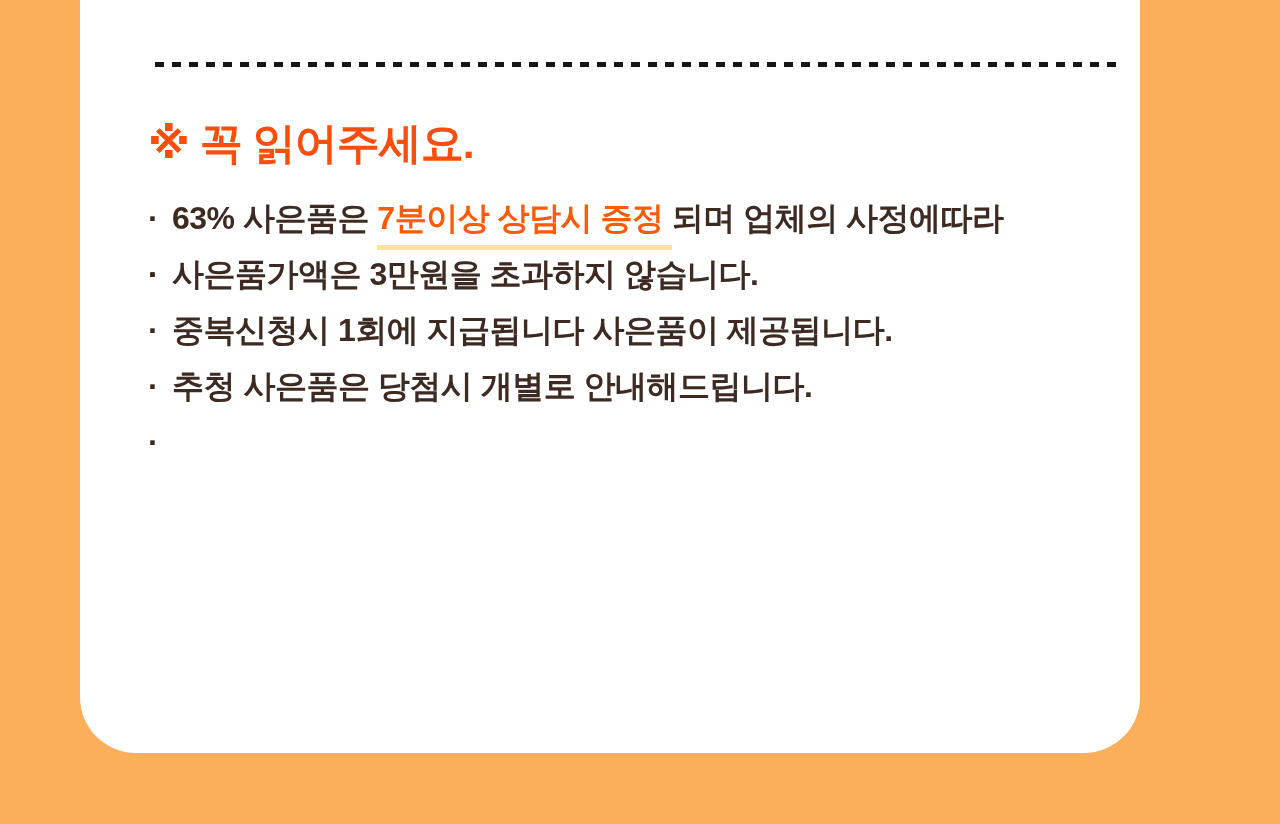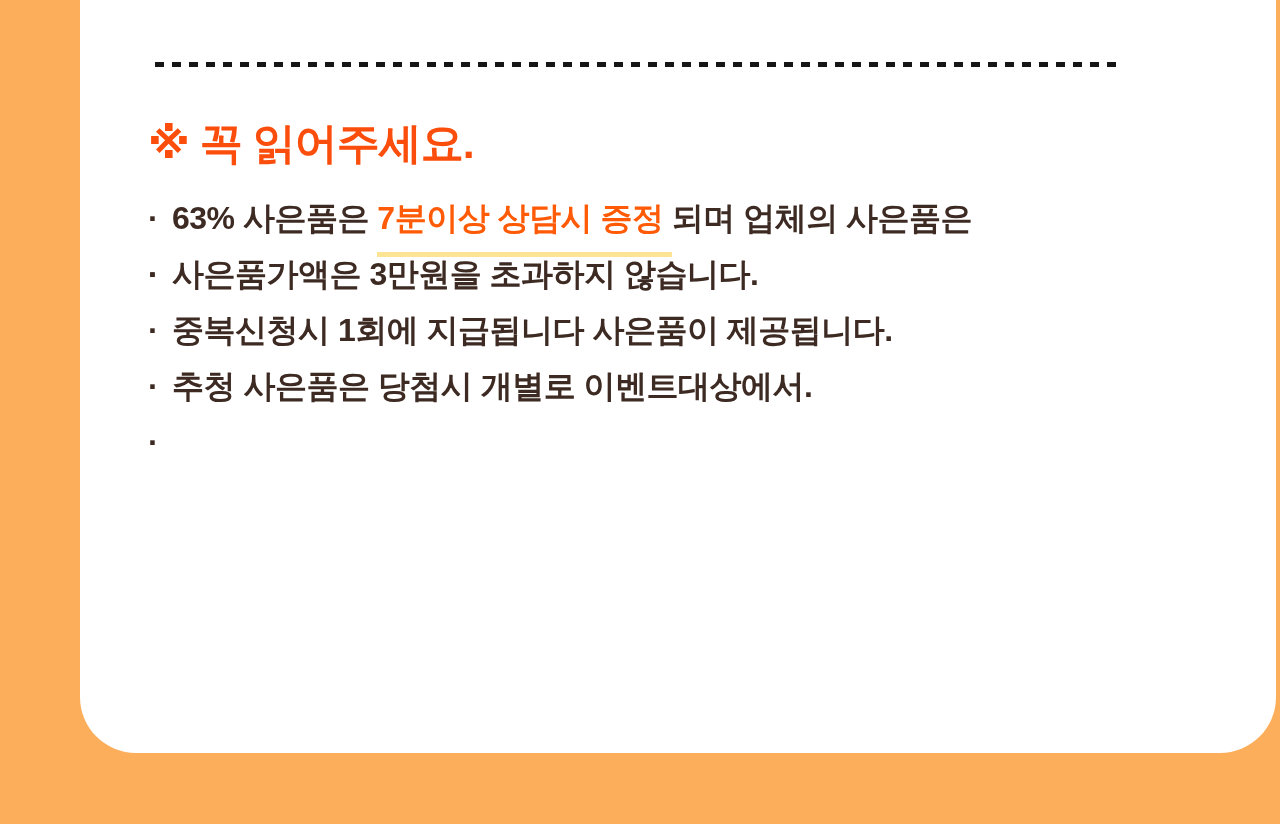--- a/index.html
+++ b/index.html
@@ -18,21 +18,21 @@
     height: 824px;
     background: var(--bg);
     position: relative;
     overflow: hidden;
     font-family: "Liberation Sans", "DejaVu Sans", sans-serif;
   }
   .card {
     position: absolute;
     left: 80px;
     top: 0;
-    width: 1196px;
+    width: 1060px;
     height: 753px;
     background: var(--card);
     border-radius: 0 0 56px 56px;
   }
   .divider {
     position: absolute;
     left: 75px;
     top: 62px;
     width: 963px;
     height: 5px;
@@ -80,46 +80,46 @@
     font-size: 32px;
     font-weight: 700;
     color: var(--text);
     line-height: 56px;
     letter-spacing: -0.5px;
     white-space: nowrap;
   }
   .highlight {
     color: var(--highlight);
     border-bottom: 5px solid var(--underline);
-    padding-bottom: 16px;
+    padding-bottom: 9px;
   }
 </style>
 </head>
 <body>
 
 <div class="card">
   <div class="divider"></div>
   <h2 class="title">※ 꼭 읽어주세요.</h2>
   <ul class="list">
       <li>
         <span class="bullet">·</span>
-        <div class="line"><span>63% 사은품은 </span><span class="highlight">7분이상 상담시 증정 </span><span>되며 업체의 사은품은</span></div>
+        <div class="line"><span>63% 사은품은 </span><span class="highlight">7분이상 상담시 증정 </span><span>되며 업체의 사정에따라</span></div>
       </li>
       <li>
         <span class="bullet">·</span>
       </li>
       <li>
         <span class="bullet">·</span>
         <div class="line"><span>사은품가액은 3만원을 초과하지 않습니다.</span></div>
       </li>
       <li>
         <span class="bullet">·</span>
         <div class="line"><span>중복신청시 1회에 지급됩니다 사은품이 제공됩니다.</span></div>
       </li>
       <li>
         <span class="bullet">·</span>
-        <div class="line"><span>추청 사은품은 당첨시 개별로 이벤트대상에서.</span></div>
+        <div class="line"><span>추청 사은품은 당첨시 개별로 안내해드립니다.</span></div>
       </li>
       <li>
         <span class="bullet">·</span>
       </li>
     </ul>
 </div>
 
 </body></html>

